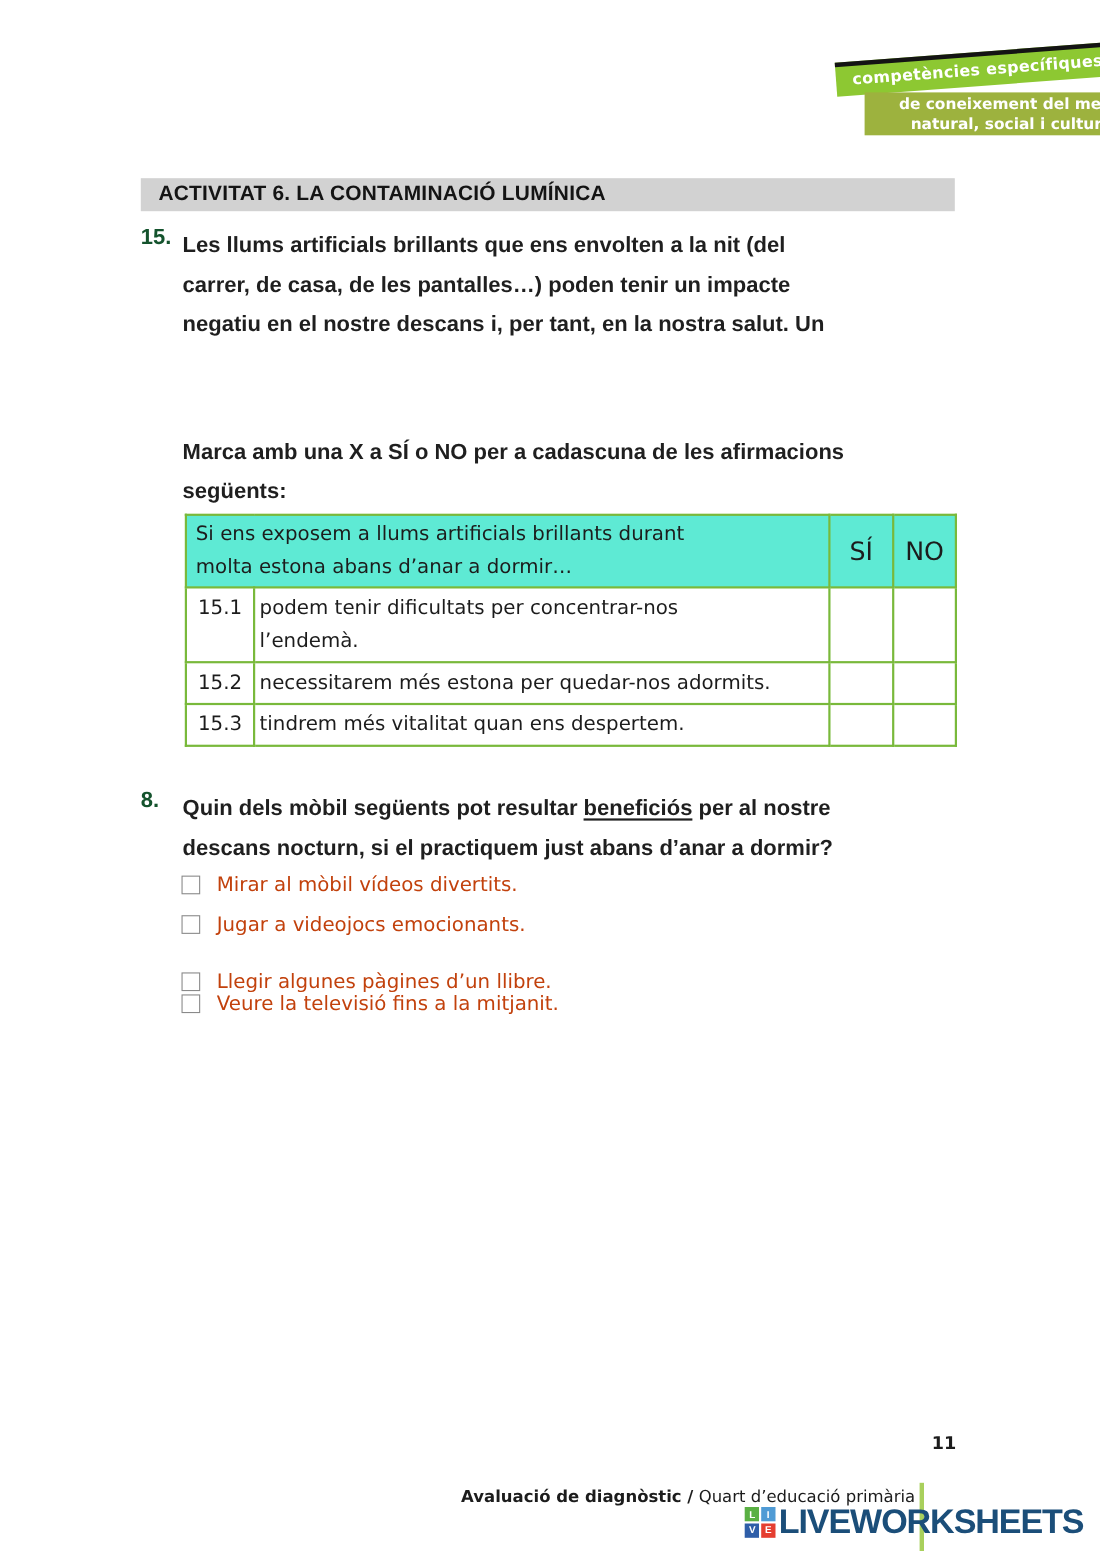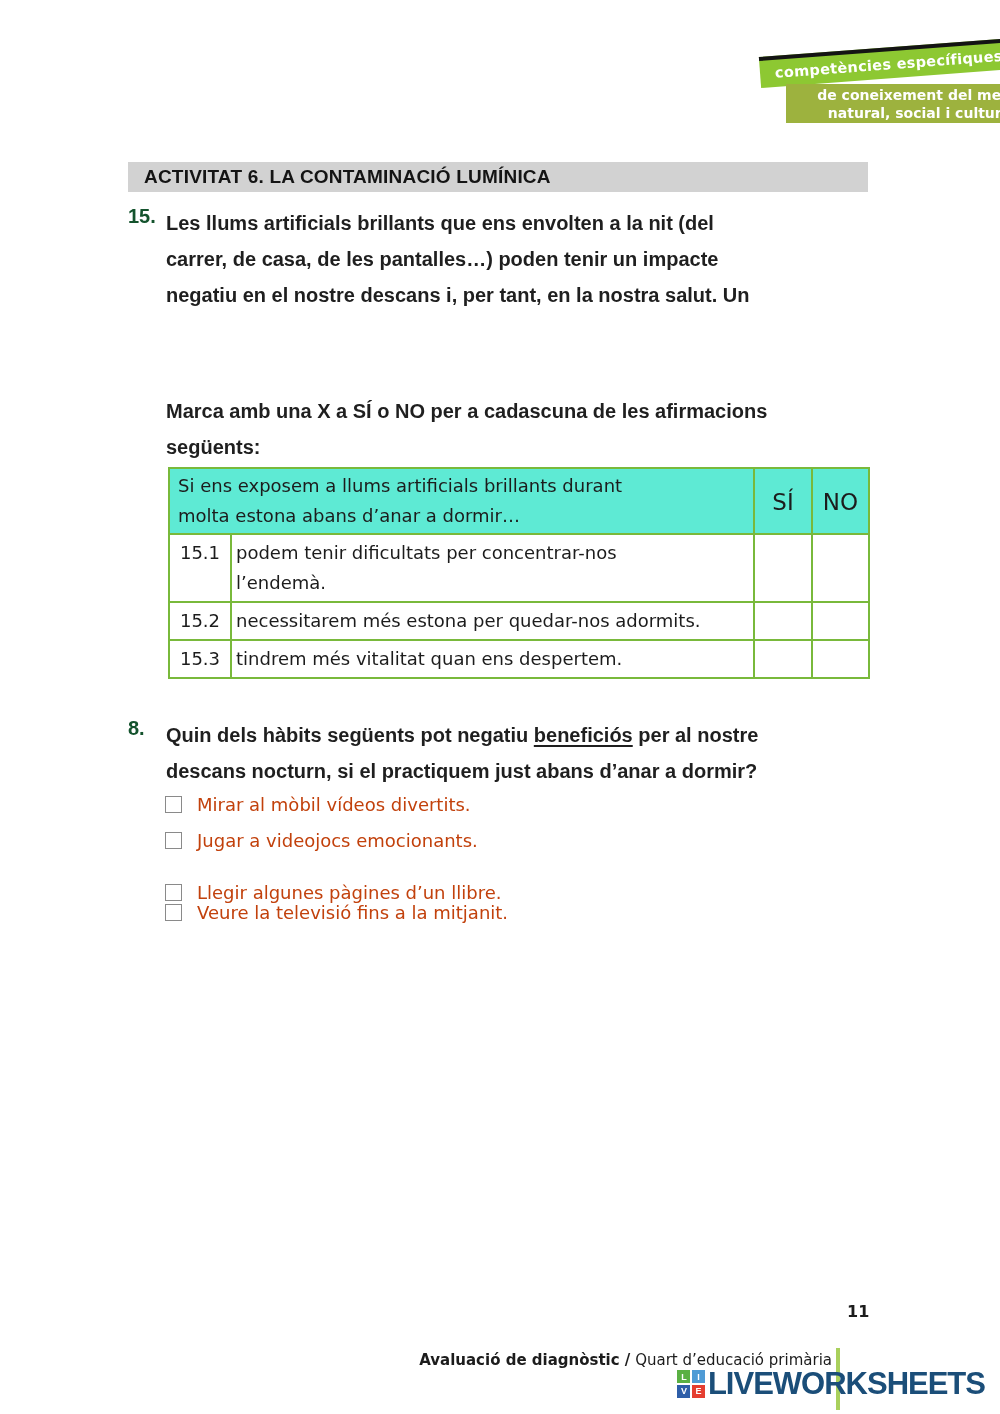--- a/index.html
+++ b/index.html
@@ -152,21 +152,21 @@
         <span class="cellline">tindrem més vitalitat quan ens despertem.</span>
       </td>
       <td class="ansc"></td>
       <td class="ansc"></td>
     </tr>
   </tbody>
     </table>
 
   <div class="qnum" style="left:128px; top:717px;">8.</div>
   <div class="qtext" style="top:717px;">
-    <span class="line"><span>Quin dels hàbits següents pot negatiu </span><span class="u">beneficiós</span><span> per al nostre</span></span>
+    <span class="line"><span>Quin dels mòbil següents pot resultar </span><span class="u">beneficiós</span><span> per al nostre</span></span>
     <span class="line">descans nocturn, si el practiquem just abans d’anar a dormir?</span>
   </div>
 
   <div class="opt" style="top:786px;">
     <span class="chk"></span>
     <span class="opt-label">Mirar al mòbil vídeos divertits.</span>
   </div>
   <div class="opt" style="top:822px;">
     <span class="chk"></span>
     <span class="opt-label">Jugar a videojocs emocionants.</span>

